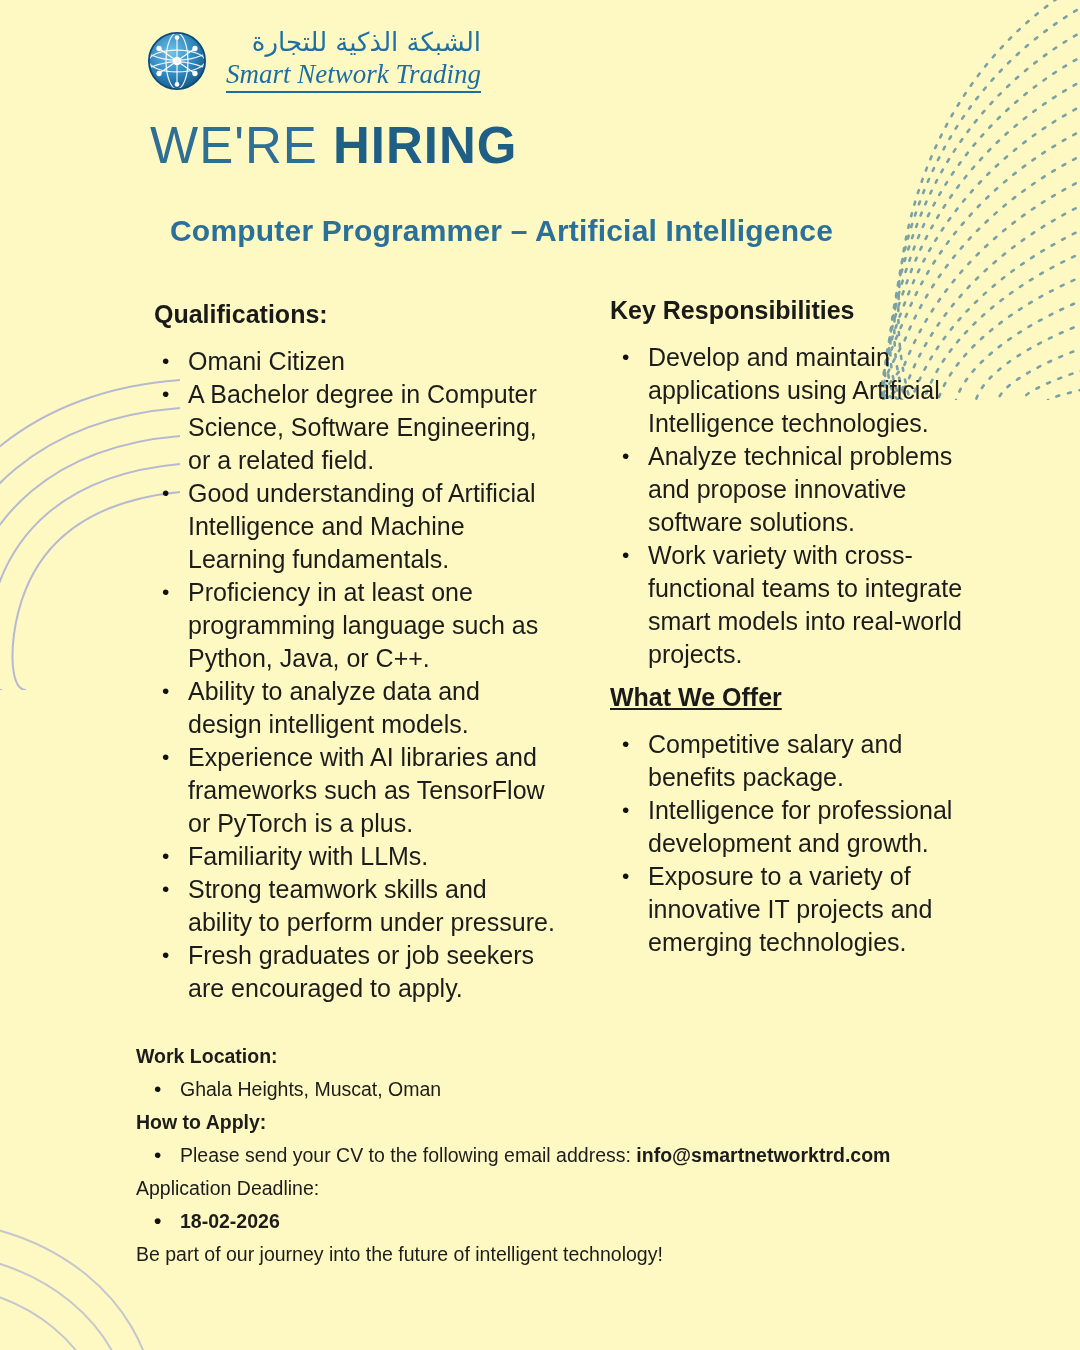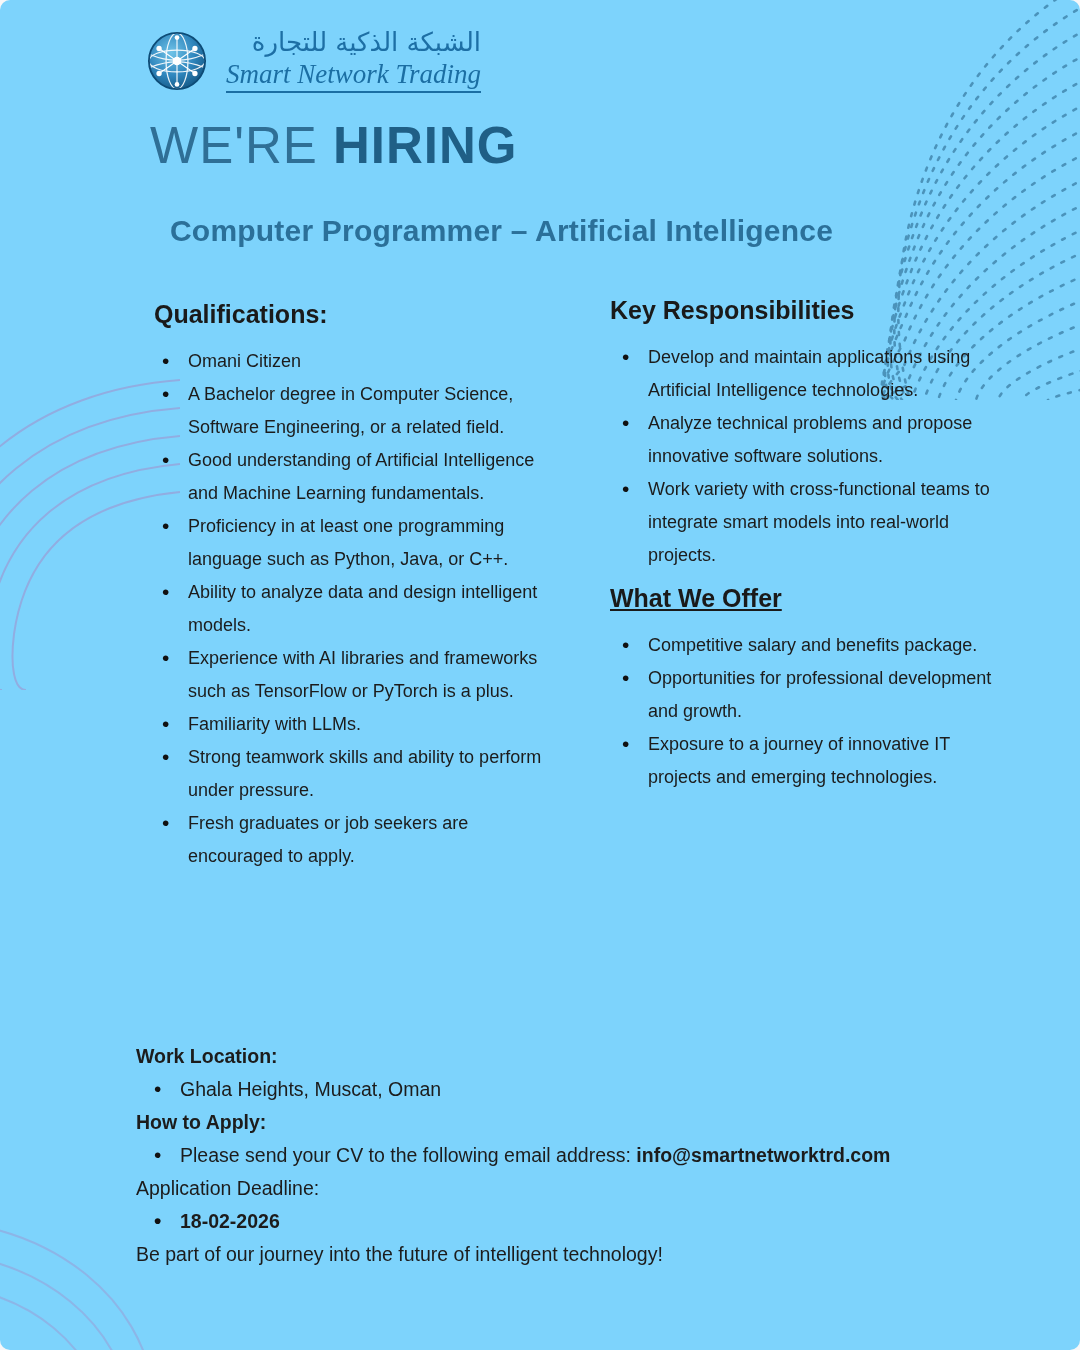--- a/index.html
+++ b/index.html
@@ -7,23 +7,22 @@
     width: 1080px;
     height: 1350px;
     font-family: "Liberation Sans", sans-serif;
     background: #f7f7f8;
     overflow: hidden;
   }
   .page {
     position: relative;
     width: 1080px;
     height: 1350px;
-    background: #7dd3fc;
+    background: #fef9c3;
     overflow: hidden;
-    border-radius: 10px;
   }
 
   
   .deco-topright {
     position: absolute;
     top: -70px;
     right: -120px;
     width: 520px;
     height: 470px;
     pointer-events: none;
@@ -127,21 +126,21 @@
   .sec-title.left-title { padding-left: 18px; }
   .sec-title.right-title { padding-left: 14px; }
 
   ul.bullets {
     list-style: none;
     margin: 0 0 0 26px;
     padding: 0;
   }
   ul.bullets li {
     position: relative;
-    font-size: 18px;
+    font-size: 25px;
     line-height: 33px;
     color: #1c1c1c;
     padding-left: 26px;
     margin-bottom: 0px;
   }
   ul.bullets li::before {
     content: "\2022";
     position: absolute;
     left: 0;
     top: -1px;
@@ -292,22 +291,22 @@
     <div class="sec-title right-title">Key Responsibilities</div>
     <ul class="bullets">
       <li>Develop and maintain applications using Artificial Intelligence technologies.</li>
       <li>Analyze technical problems and propose innovative software solutions.</li>
       <li>Work variety with cross-functional teams to integrate smart models into real-world projects.</li>
     </ul>
 
     <div class="sec-title right-title gap-top">What We Offer</div>
     <ul class="bullets">
       <li>Competitive salary and benefits package.</li>
-      <li>Opportunities for professional development and growth.</li>
-      <li>Exposure to a journey of innovative IT projects and emerging technologies.</li>
+      <li>Intelligence for professional development and growth.</li>
+      <li>Exposure to a variety of innovative IT projects and emerging technologies.</li>
     </ul>
   </div>
 
   <div class="footer">
     <div class="lbl">Work Location:</div>
     <ul>
       <li>Ghala Heights, Muscat, Oman</li>
     </ul>
     <div class="lbl">How to Apply:</div>
     <ul>

